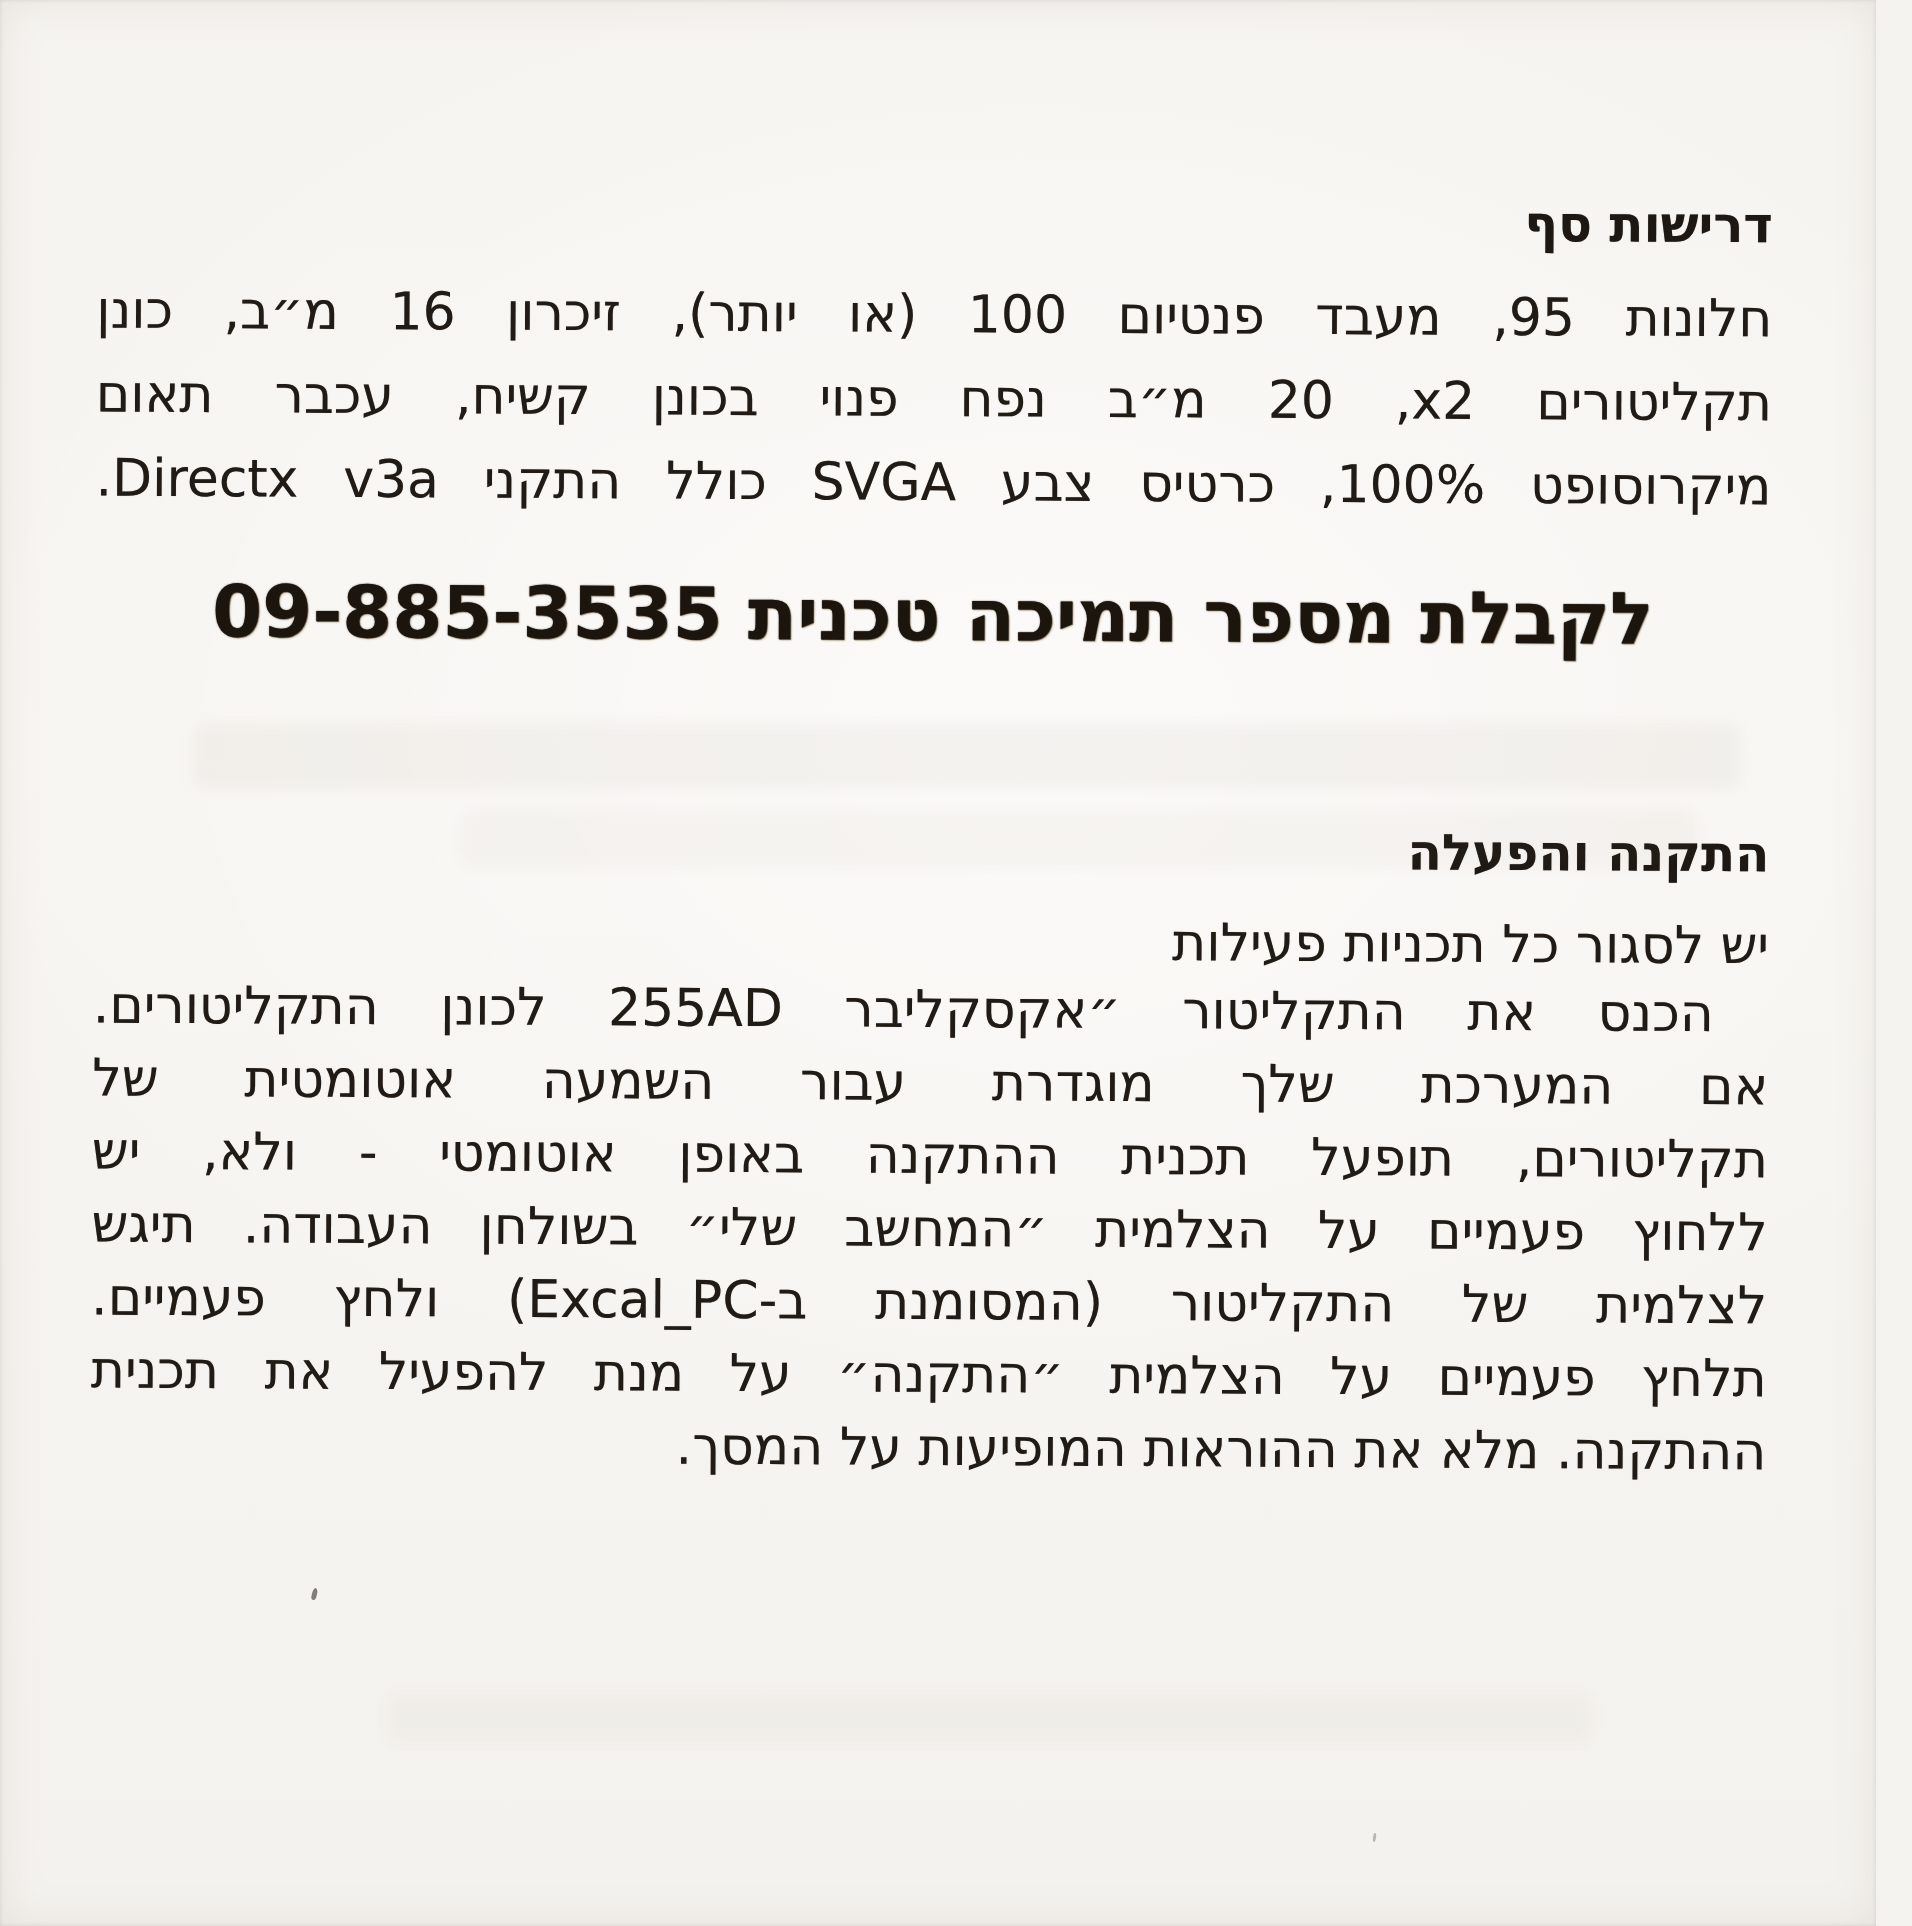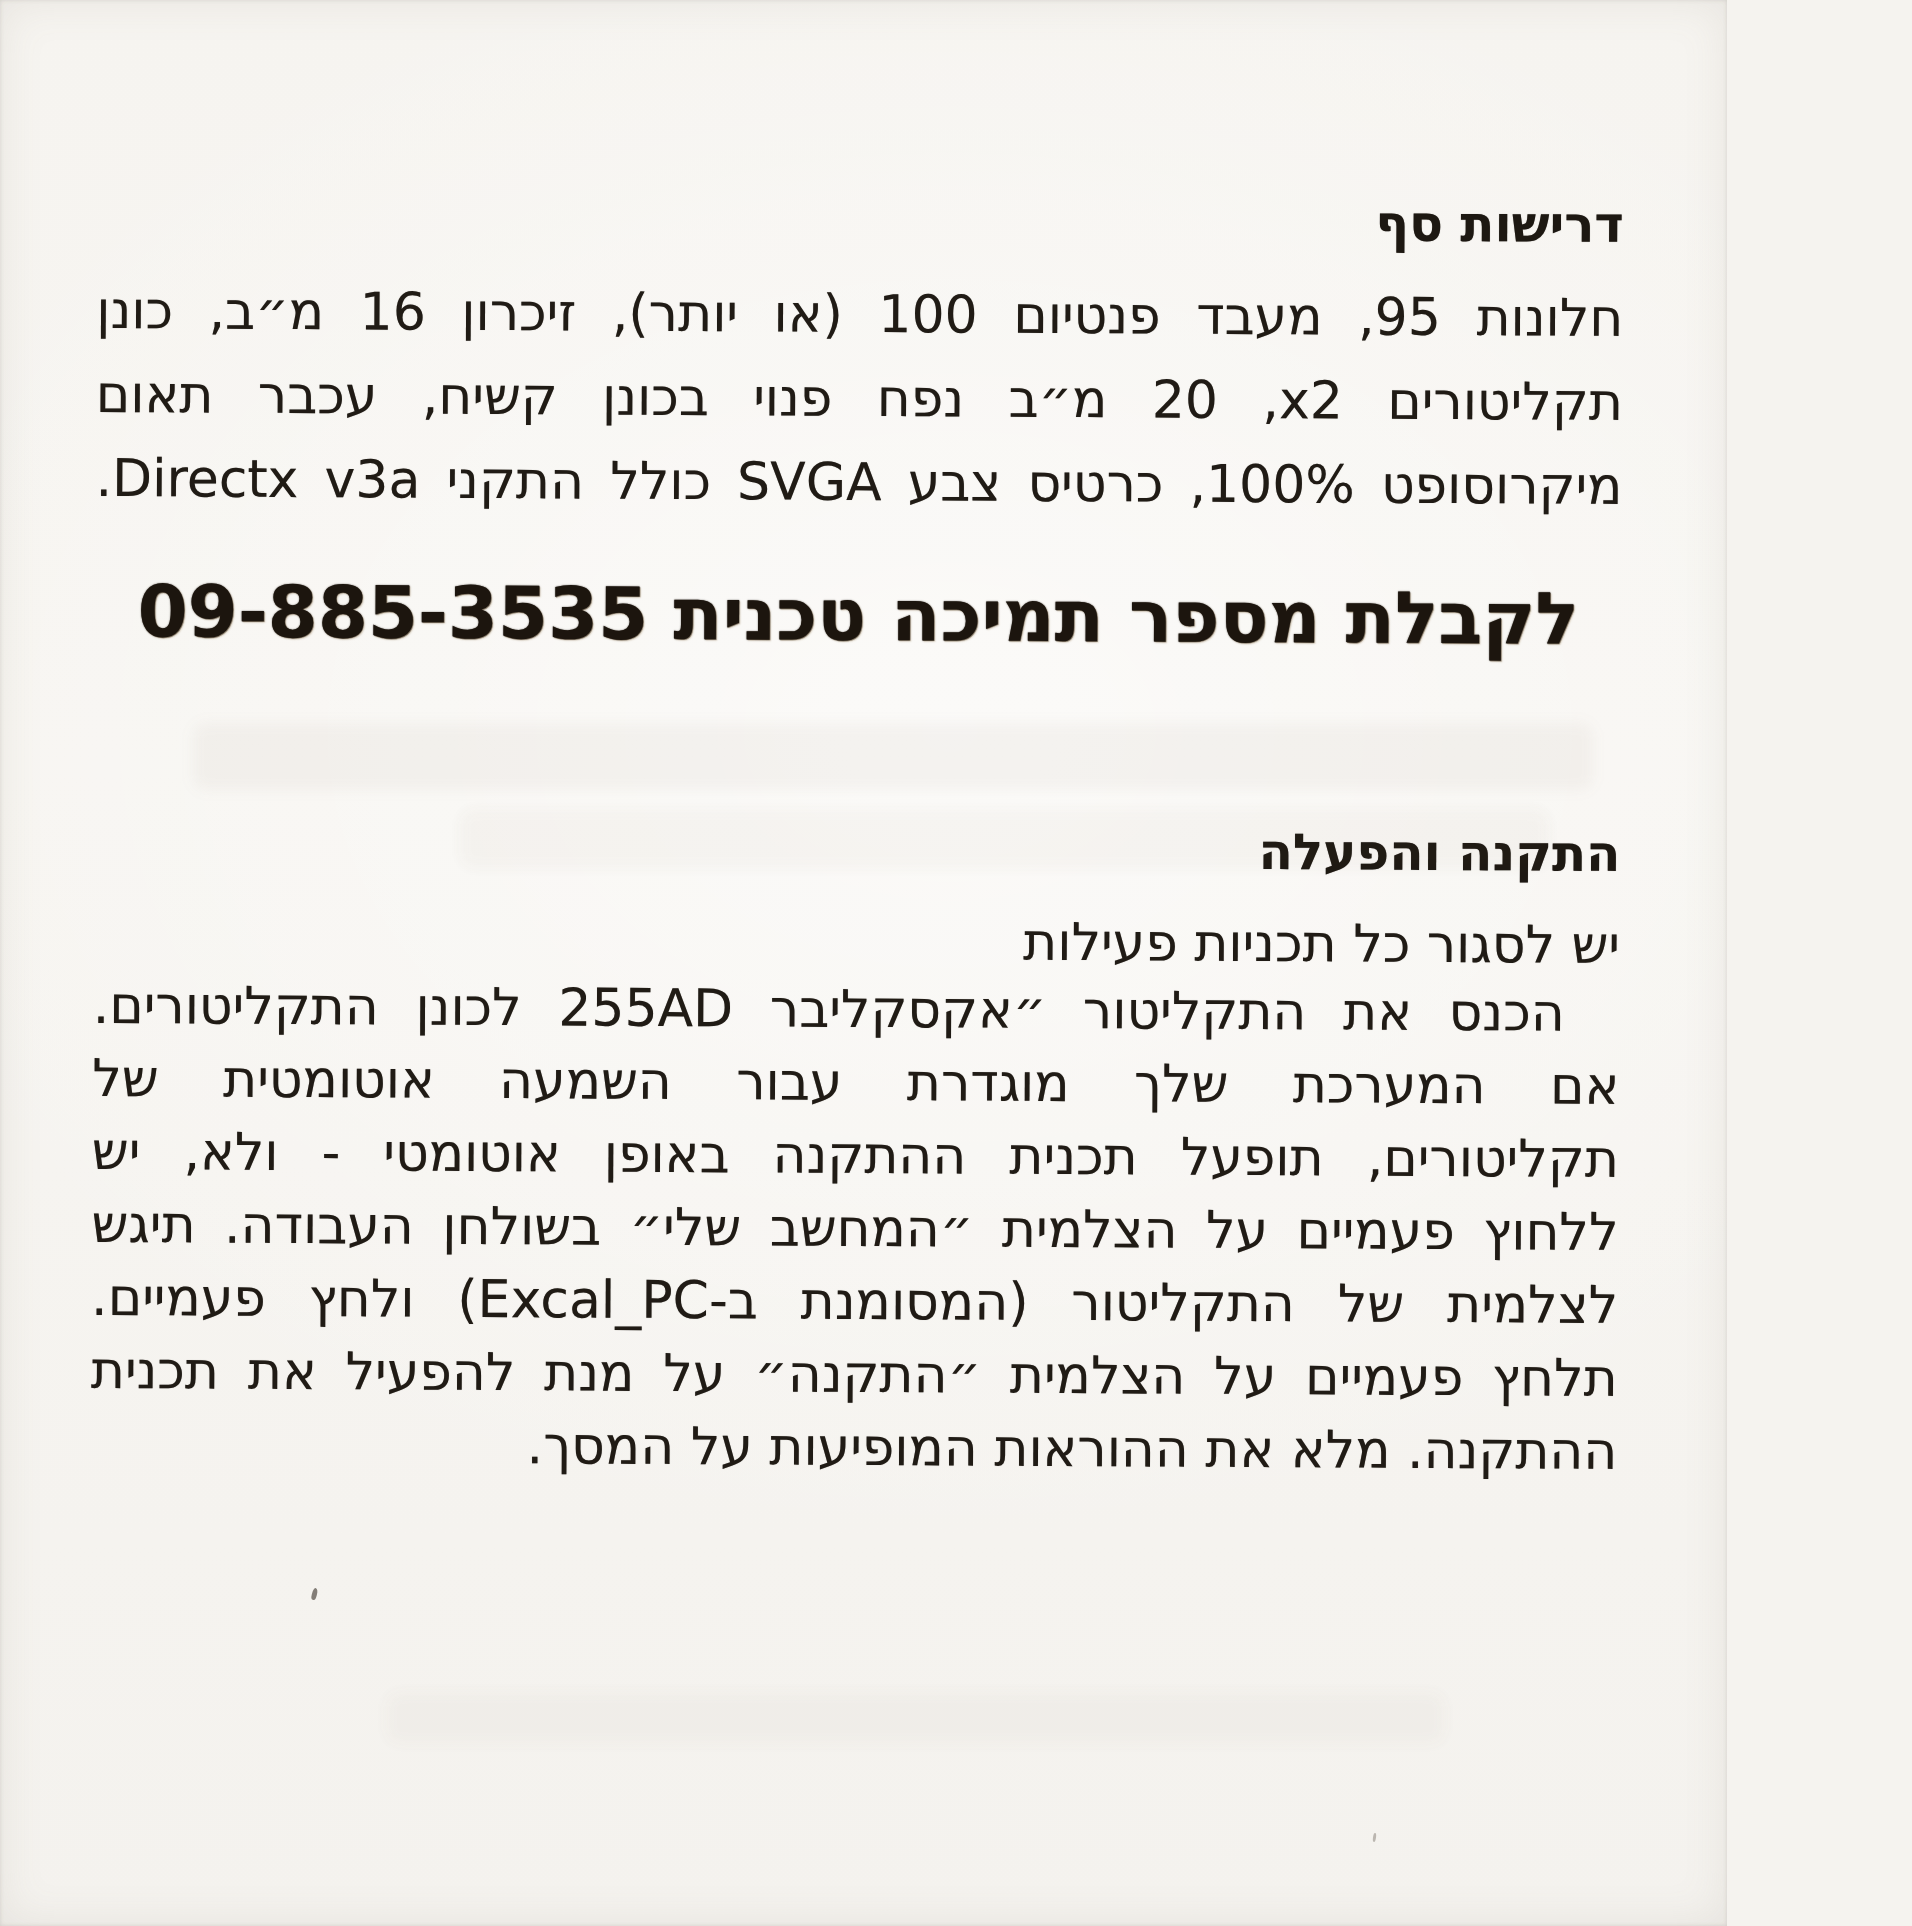--- a/index.html
+++ b/index.html
@@ -4,21 +4,21 @@
 <style>
   html,body{margin:0;padding:0;}
   body{
     width:1912px;height:1926px;
     background:#f5f3ef;
     overflow:hidden;
     font-family:"DejaVu Sans", sans-serif;
   }
   .page{
     position:relative;
-    width:1727px;height:1926px;
+    width:1876px;height:1926px;
     background:
       radial-gradient(ellipse 1632px 1187px at 55% 38%, rgba(255,255,255,0.55), rgba(255,255,255,0) 70%),
       linear-gradient(180deg,#f6f4f0 0%,#f7f5f1 40%,#f4f2ee 100%);
     box-shadow: inset 0 0 45px rgba(120,112,100,0.12), inset 0 0 4.5px rgba(100,95,85,0.18);
     color:#221d17;
     direction:rtl;
   }
   .content{
     position:absolute;
     top:0; right:102px; left:98px;

